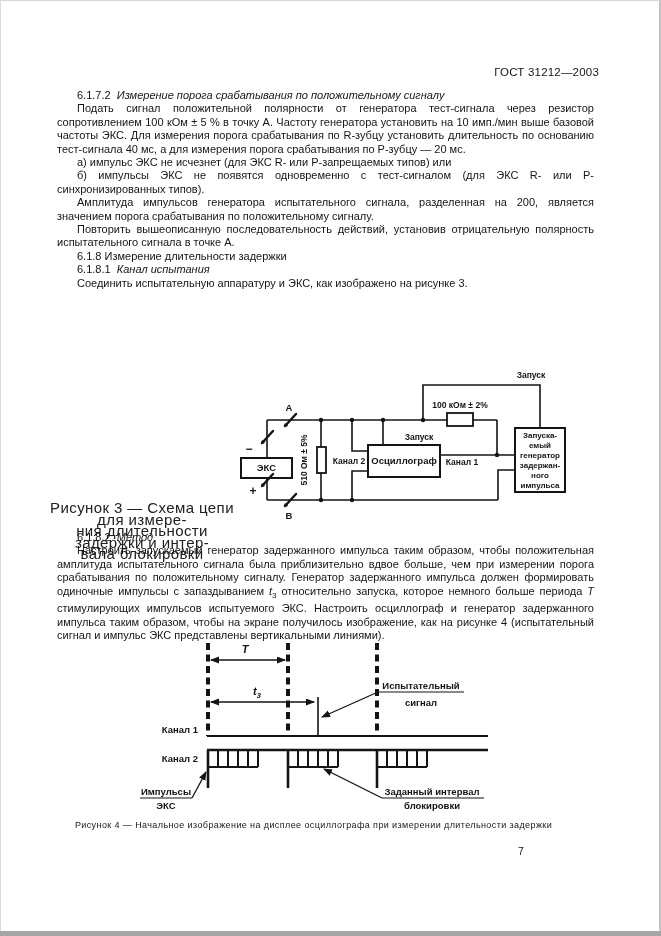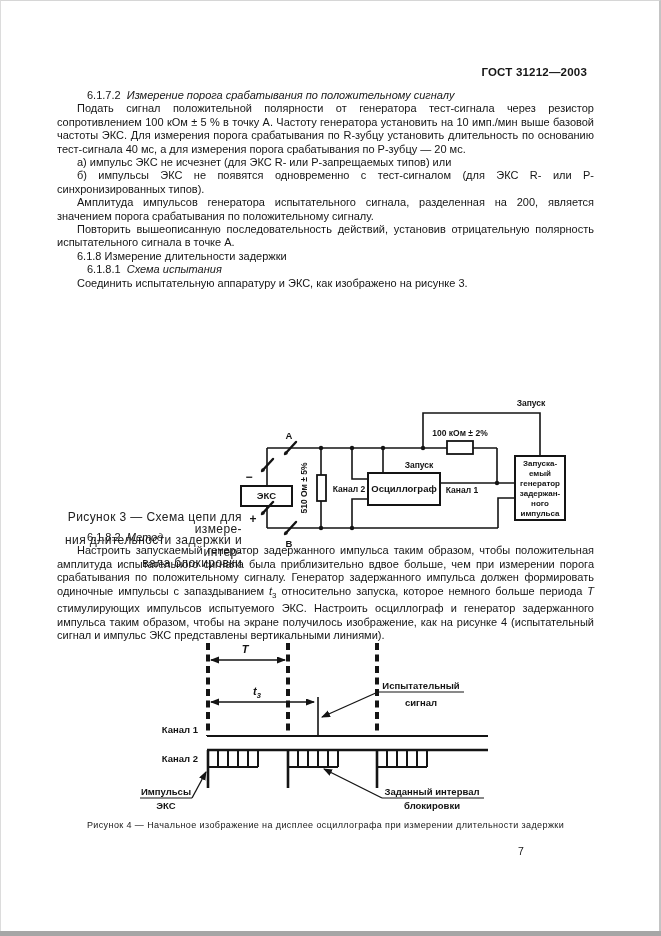--- a/index.html
+++ b/index.html
@@ -15,47 +15,47 @@
     position:absolute; inset:0;
     border-top:1px solid #d6d6d6;
     border-left:1px solid #dcdcdc;
     border-right:2px solid #c4c4c4;
   }
   .scan-bottom {
     position:absolute; left:0; bottom:0; width:661px; height:5px;
     background:#a6a6a6;
   }
   .header {
-    position:absolute; top:66px; left:57px; width:530px;
-    text-align:right; font-weight:bold; font-size:11.5px;
+    position:absolute; top:66px; left:69px; width:530px;
+    text-align:right; font-weight:normal; font-size:11.5px;
     letter-spacing:0.2px;
   }
   .textblock {
     position:absolute; left:57px; width:537px;
     font-size:11px; line-height:13.4px; text-align:justify;
   }
   .tb1 { top:89px; }
   .tb2 { top:531px; }
   .textblock p { margin:0; text-indent:20px; }
-  .hnum { font-style:normal;margin-left:10px; }
+  .hnum { font-style:normal; }
   .htit { font-style:italic; }
   .hbold { font-weight:normal; }
   sub.s3 { font-size:8px; }
   .fig-wrap { position:absolute; left:0; width:661px; }
-  .f3 { top:363px; height:172px;margin-top:28px; }
+  .f3 { top:363px; height:172px; }
   .f4 { top:638px; height:184px; }
   .fig3-svg { position:absolute; left:225px; top:0; }
   .fig4-svg { position:absolute; left:135px; top:0; }
   .fig3-caption {
-    position:absolute; left:42px; top:121px; width:200px;
-    font-size:12px; line-height:11.5px; text-align:right;
+    position:absolute; left:42px; top:139px; width:200px;
+    font-size:15px; line-height:11.5px; text-align:center;
     letter-spacing:0.4px; color:#202020;
   }
   .fig4-caption {
-    position:absolute; top:820px; left:57px; width:537px;
+    position:absolute; top:820px; left:45px; width:537px;
     text-align:center; font-size:9px; letter-spacing:0.4px; color:#202020;
   }
   .pagenum {
     position:absolute; top:845px; left:518px;
     font-size:10.5px;
   }
   svg text { fill:#141414; font-family:"Liberation Sans","DejaVu Sans",sans-serif; }
   svg .lbl { font-size:8.5px; font-weight:bold; }
   svg .lbl9 { font-size:9.5px; font-weight:bold; }
   svg .sign { font-size:12px; font-weight:bold; }
@@ -79,21 +79,21 @@
 <div class="header">ГОСТ 31212—2003</div>
 
 <div class="textblock tb1">
   <p><span class="hnum">6.1.7.2</span>&nbsp;&nbsp;<span class="htit">Измерение порога срабатывания по положительному сигналу</span></p>
   <p>Подать сигнал положительной полярности от генератора тест-сигнала через резистор сопротивлением 100 кОм ± 5 % в точку А. Частоту генератора установить на 10 имп./мин выше базовой частоты ЭКС. Для измерения порога срабатывания по R-зубцу установить длительность по основанию тест-сигнала 40 мс, а для измерения порога срабатывания по Р-зубцу — 20 мс.</p>
   <p>а) импульс ЭКС не исчезнет (для ЭКС R- или Р-запрещаемых типов) или</p>
   <p>б) импульсы ЭКС не появятся одновременно с тест-сигналом (для ЭКС R- или Р-синхронизированных типов).</p>
   <p>Амплитуда импульсов генератора испытательного сигнала, разделенная на 200, является значением порога срабатывания по положительному сигналу.</p>
   <p>Повторить вышеописанную последовательность действий, установив отрицательную полярность испытательного сигнала в точке А.</p>
   <p class="hbold">6.1.8 Измерение длительности задержки</p>
-  <p><span class="hnum">6.1.8.1</span>&nbsp;&nbsp;<span class="htit">Схема испытания</span></p>
+  <p><span class="hnum">6.1.8.1</span>&nbsp;&nbsp;<span class="htit">Канал испытания</span></p>
   <p>Соединить испытательную аппаратуру и ЭКС, как изображено на рисунке 3.</p>
 </div>
 
 <div class="fig-wrap f3">
   <svg class="fig3-svg" width="380" height="170" viewBox="0 0 380 170" xmlns="http://www.w3.org/2000/svg">
     <g>
 
       <path class="wire" d="M42,57 H198"></path>
 
       <path class="wire" d="M198,57 V22 H315 V65"></path>

